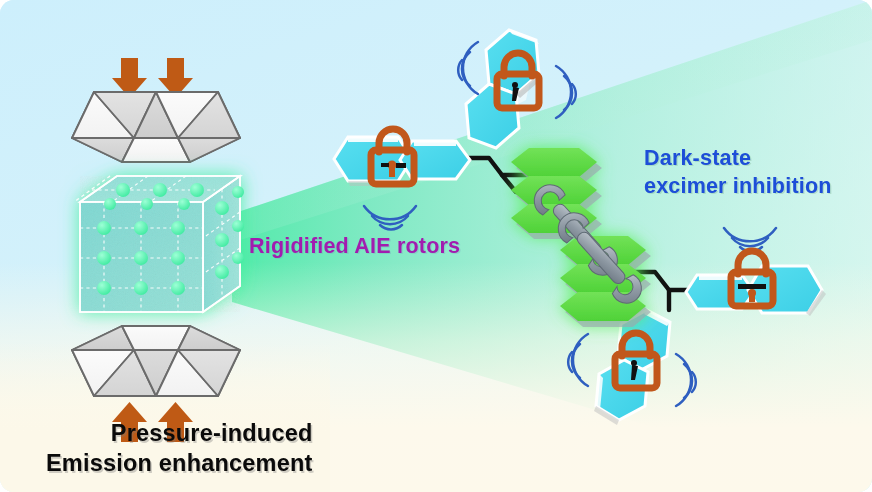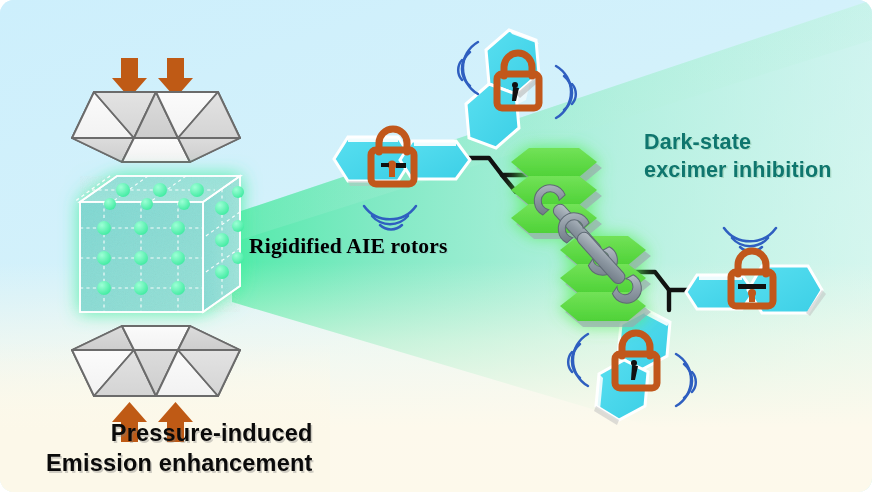--- a/index.html
+++ b/index.html
@@ -23,26 +23,25 @@
     background:linear-gradient(180deg,rgba(253,249,235,0),#fcf8e9 60%);
   }
   
   .label{position:absolute;font-weight:bold;white-space:pre-line;letter-spacing:.2px;}
   #lbl-pressure{
     left:46px;top:418px;color:#0a0a0a;font-size:23.5px;line-height:30px;
     text-shadow:1.5px 1.5px 0 rgba(120,120,120,.35);
     text-align:right;
   }
   #lbl-rotors{
-    left:249px;top:234px;color:#000000;font-size:21.5px;
+    left:249px;top:234px;color:#a21caf;font-size:21.5px;
     text-shadow:1.3px 1.3px 0 rgba(120,160,190,.30);
-    font-family:Liberation Serif, serif;
   }
   #lbl-dark{
-    left:644px;top:128px;color:#0f766e;font-size:21.5px;line-height:28px;
+    left:644px;top:144px;color:#1d4ed8;font-size:21.5px;line-height:28px;
     text-shadow:1.3px 1.3px 0 rgba(110,170,130,.30);
   }
   
   svg.art{position:absolute;left:0;top:0;width:872px;height:492px;overflow:visible;}
   
   .cubeface{stroke:#ffffff;stroke-width:1.6;}
   .dashg{stroke:#ffffff;stroke-width:1.15;stroke-dasharray:3.2 3.2;fill:none;opacity:.9;}
 </style>
 </head>
 <body>

